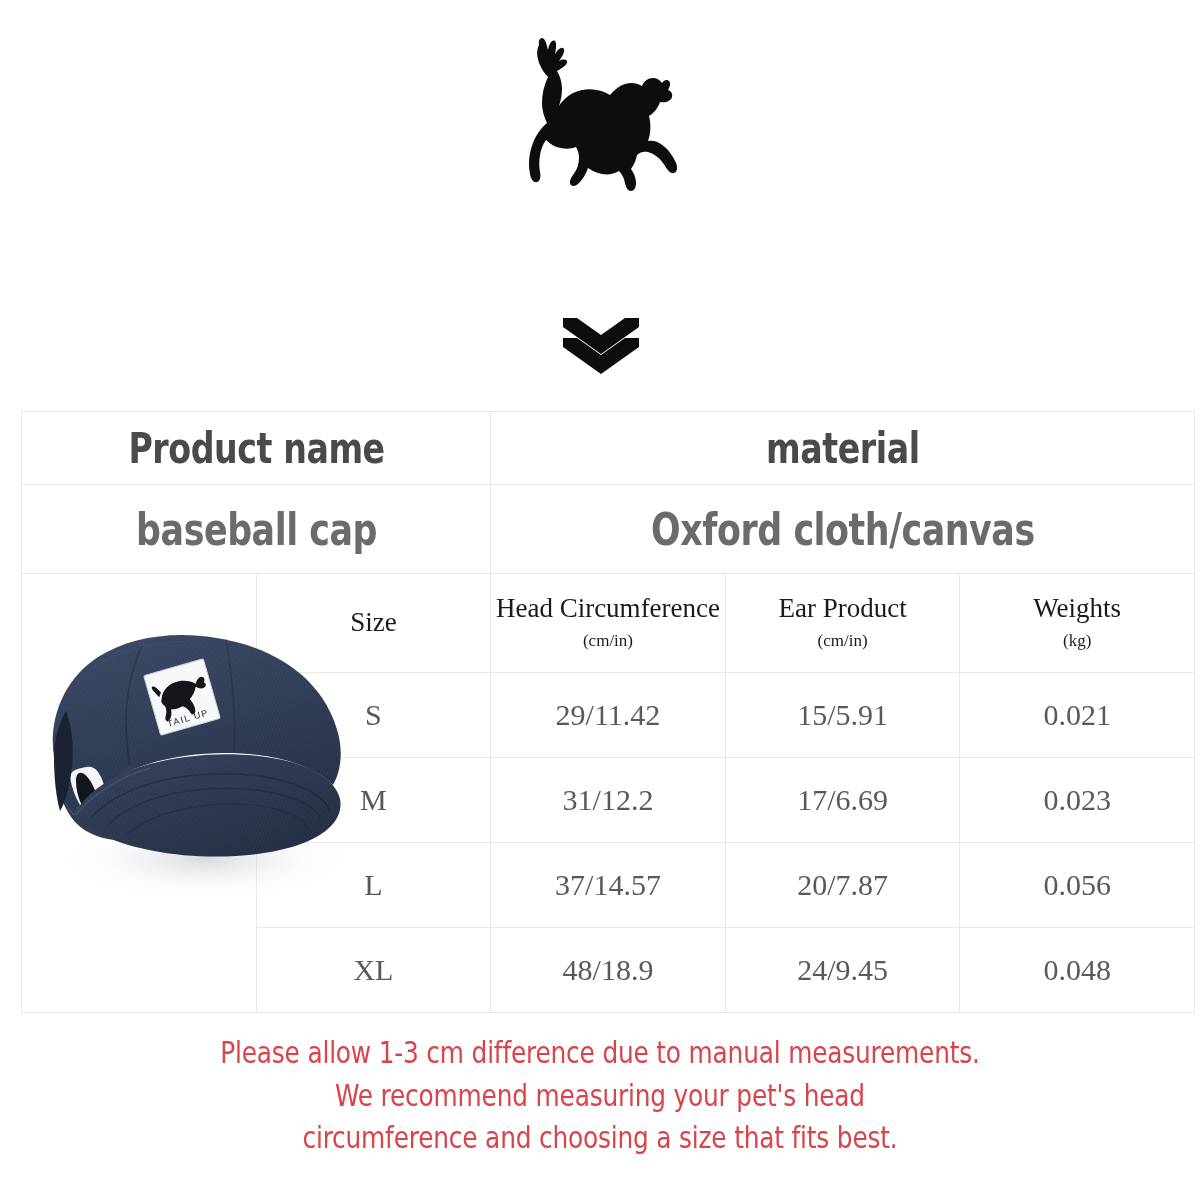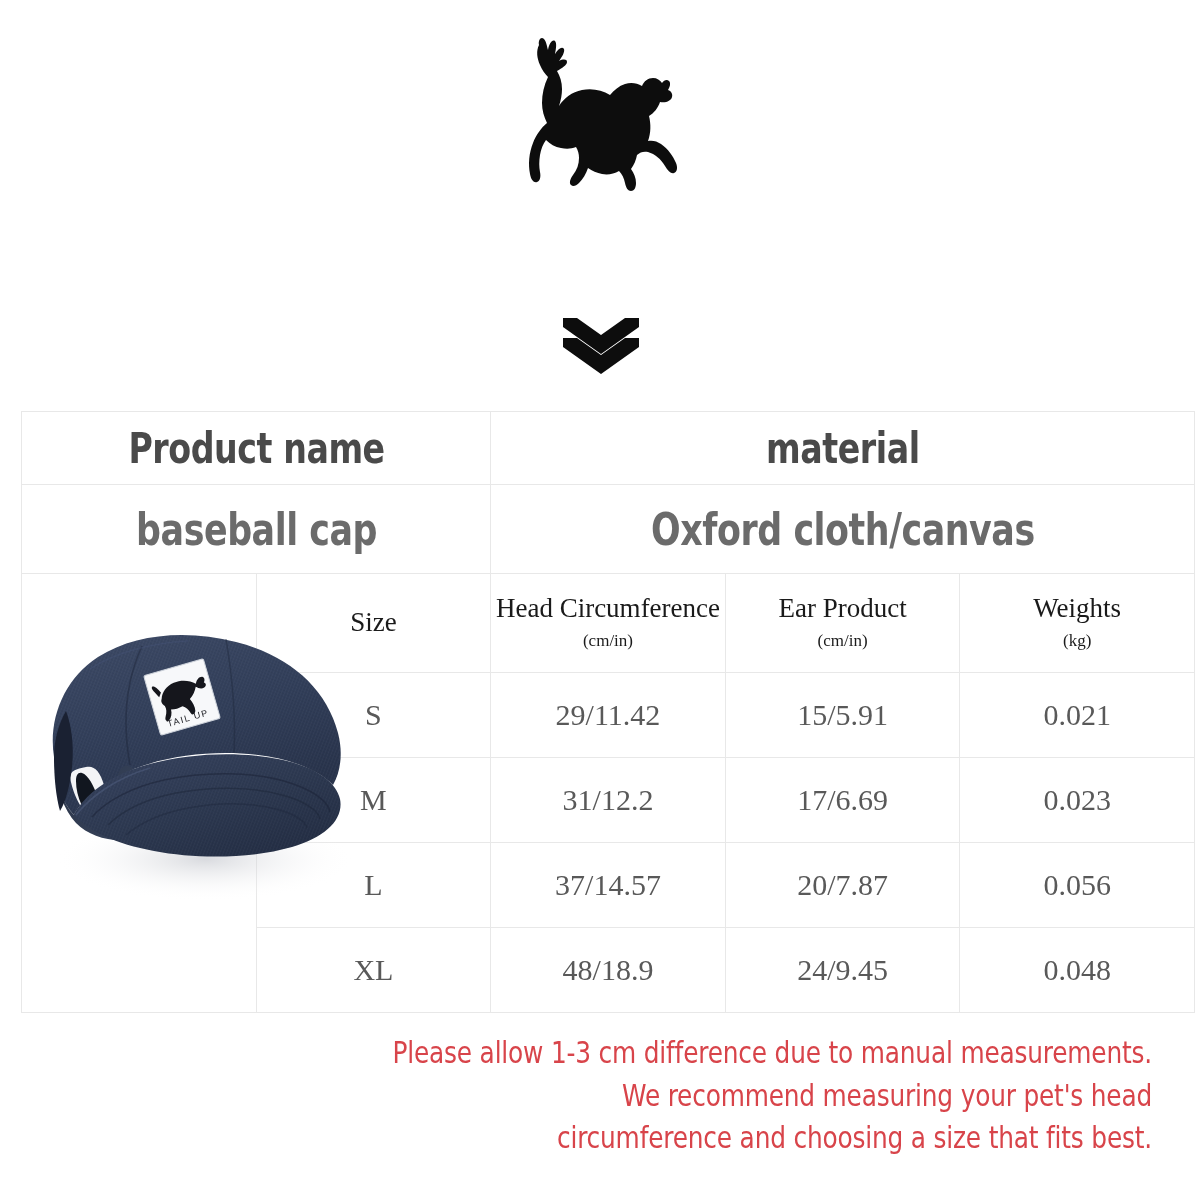--- a/index.html
+++ b/index.html
@@ -197,21 +197,21 @@
     width: 330px;
     height: 290px;
   }
 
   
   .footer {
     position: absolute;
     left: 0px;
     top: 1032px;
     width: 1200px;
-    text-align: right;
+    text-align: center;
     font-family: "DejaVu Sans Condensed", "Liberation Sans Narrow", "Liberation Sans", sans-serif;
     font-size: 30px;
     color: #d8444a;
     line-height: 1.42;
     letter-spacing: -0.2px;
   }
   .footer .fline {
     display: block;
     transform: scaleX(0.92);
   }

